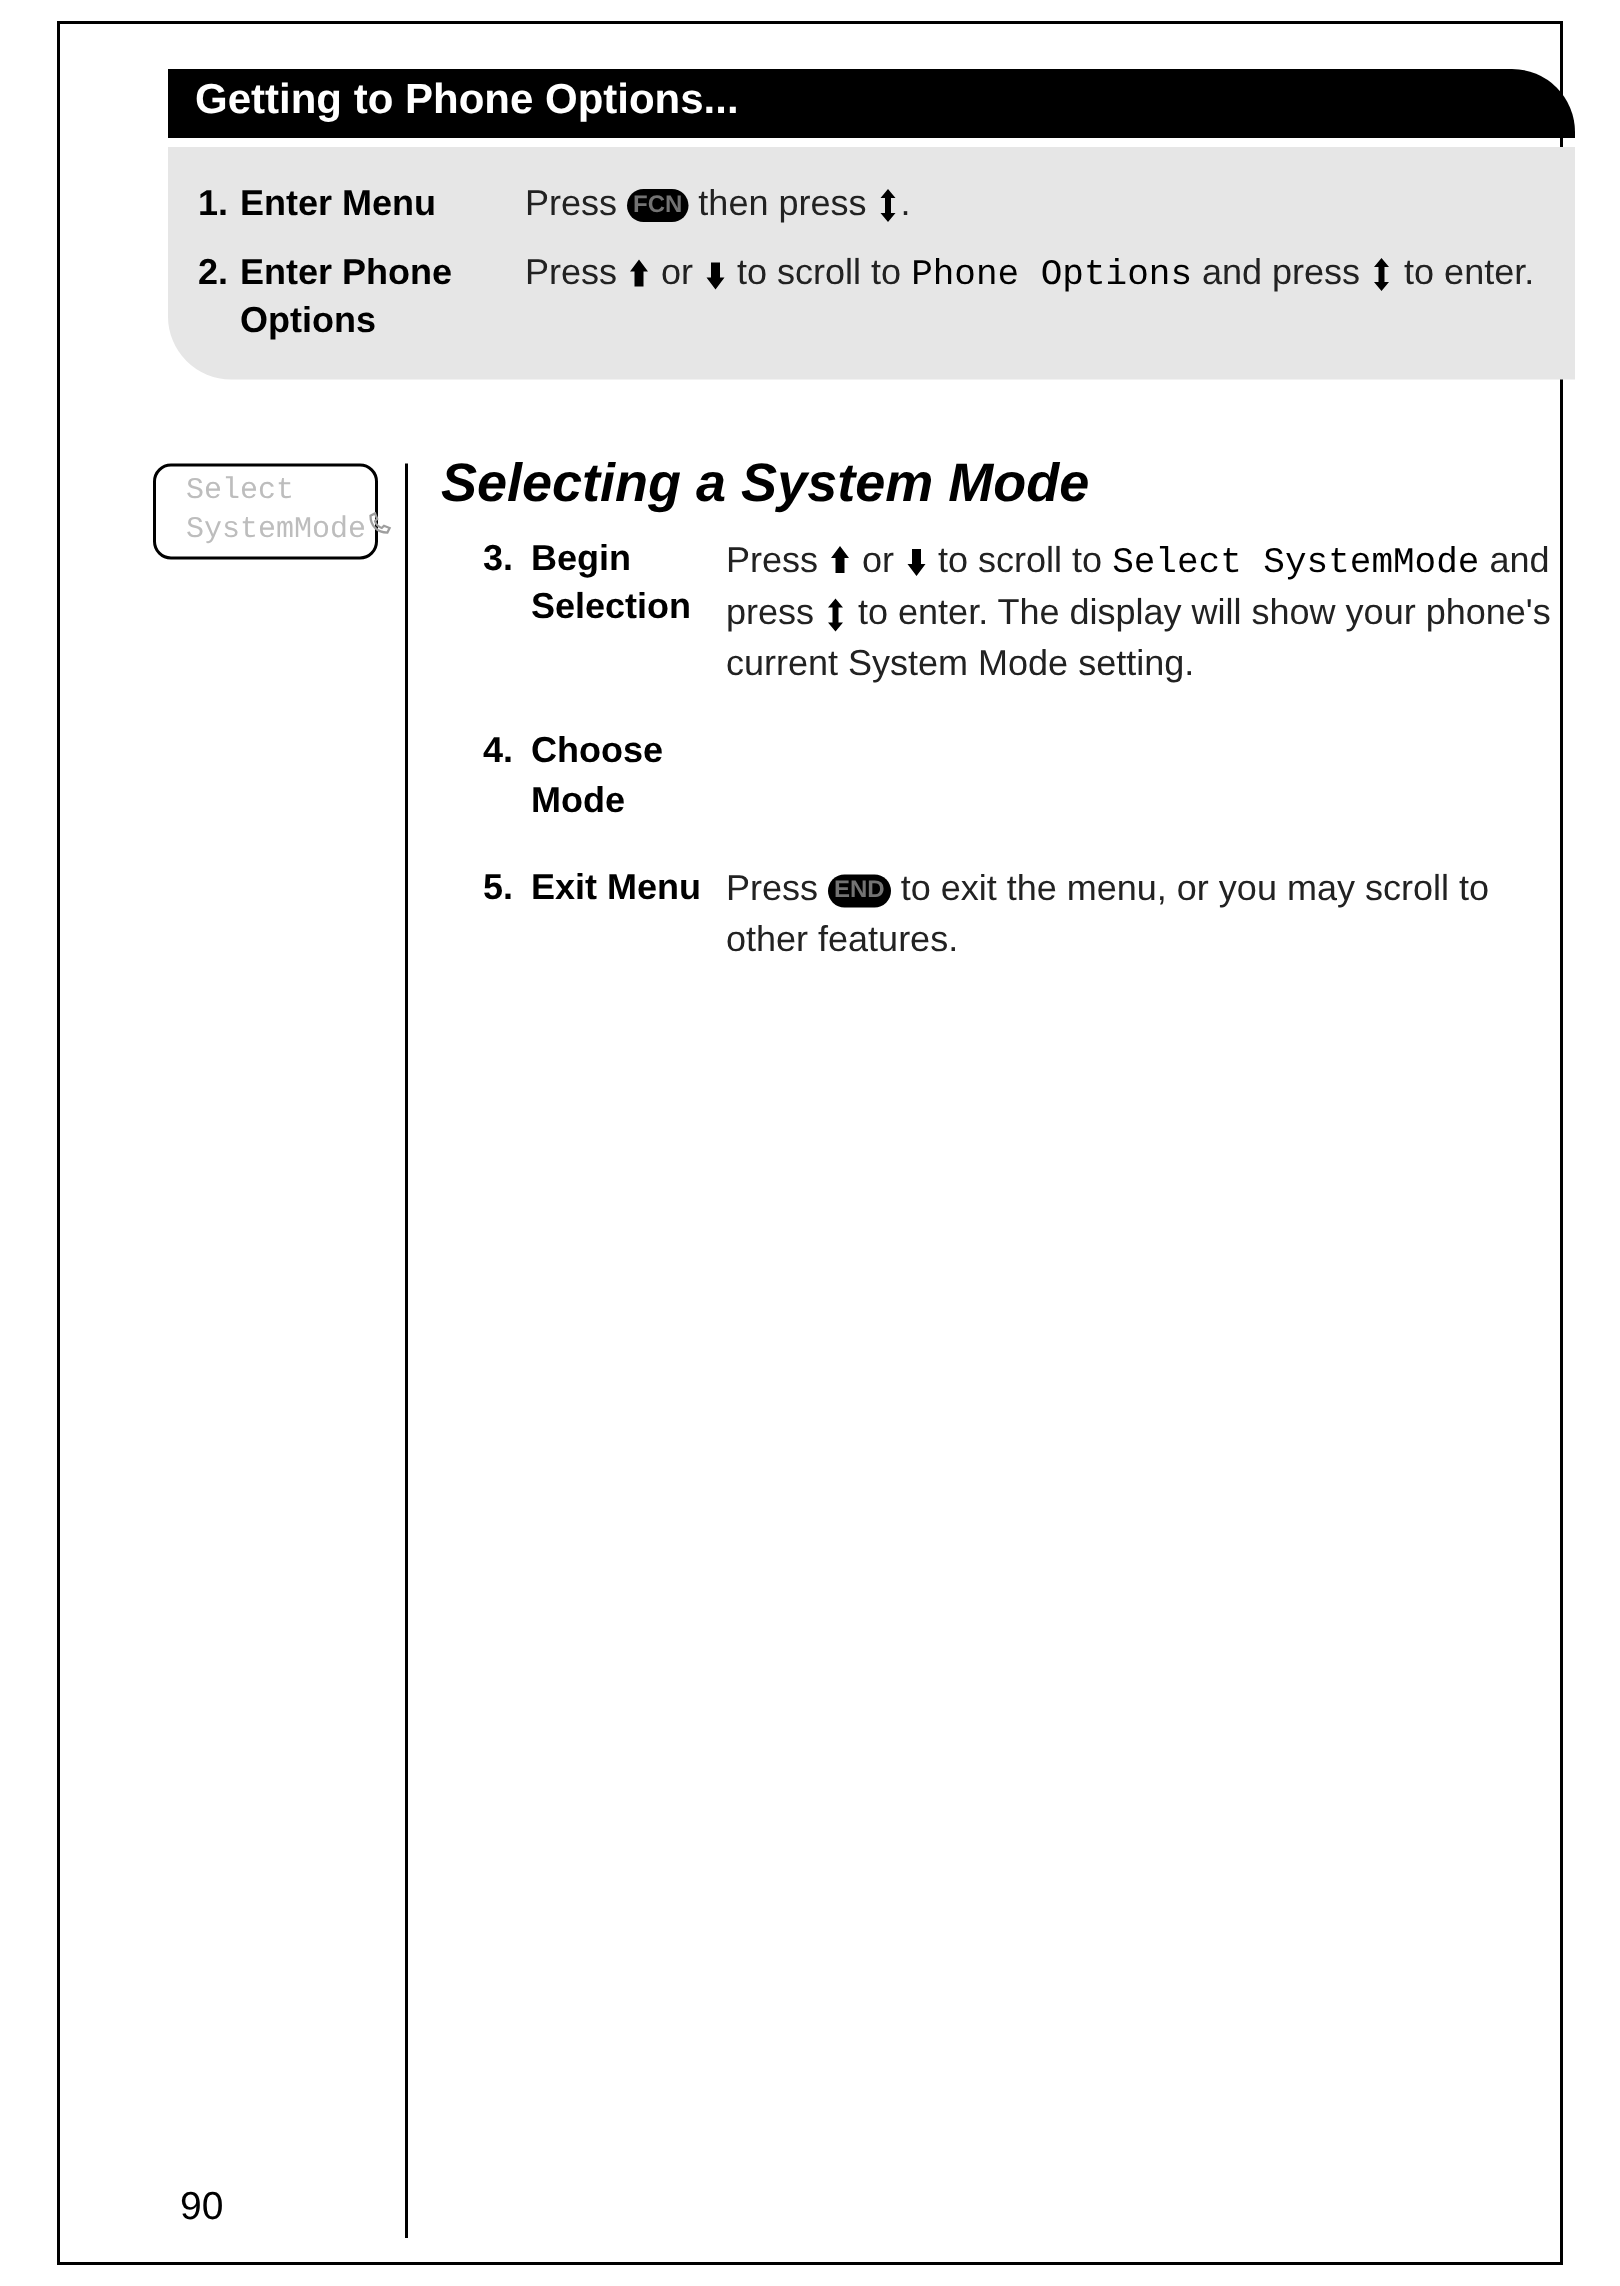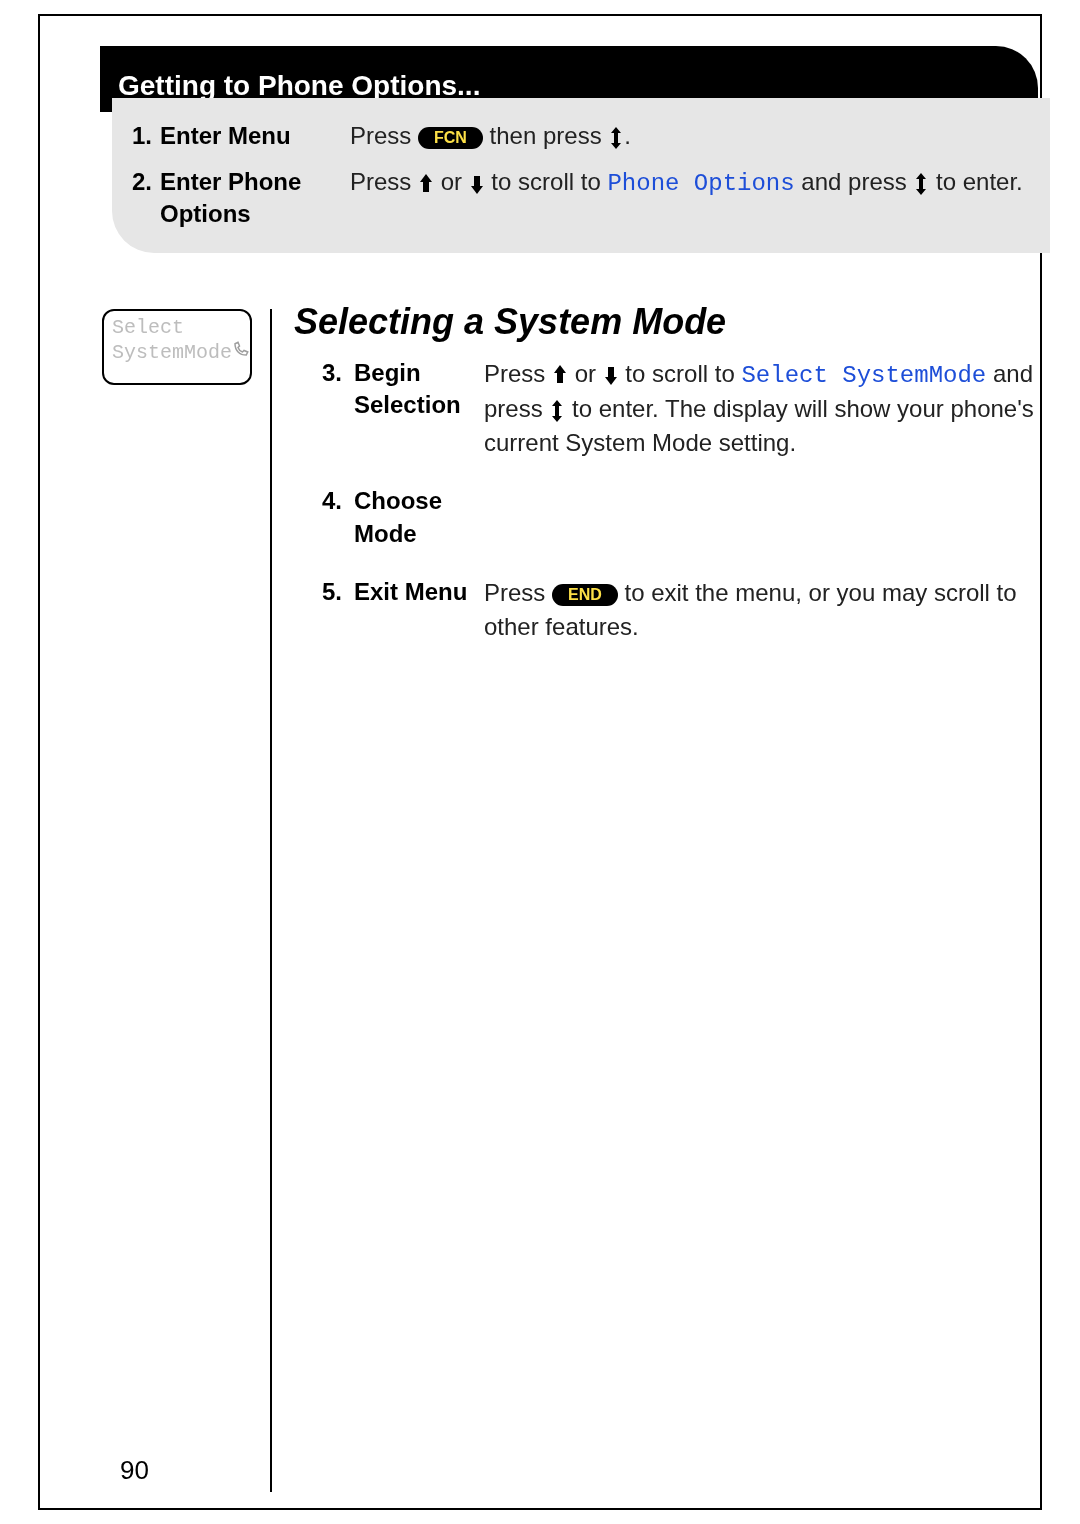--- a/index.html
+++ b/index.html
@@ -1,28 +1,28 @@
 <!DOCTYPE html>
 <html><head>
 <meta charset="utf-8">
 <style>
   html,body{margin:0;padding:0;background:#fff}
   body{width:1080px;height:1524px;position:relative;font-family:Arial,Helvetica,sans-serif;color:#000}
   .page{position:absolute;left:38px;top:14px;width:1004px;height:1496px;border:2px solid #000;box-sizing:border-box}
-  .hdr{position:absolute;left:60px;top:30px;width:938px;background:#000;color:#fff;font-weight:700;font-size:28px;padding:24px 18px 10px;border-top-right-radius:42px;box-sizing:border-box}
+  .hdr{position:absolute;left:72px;top:30px;width:938px;background:#000;color:#fff;font-weight:700;font-size:28px;padding:4px 18px 10px;border-top-right-radius:42px;box-sizing:border-box}
   .intro{position:absolute;left:72px;top:82px;width:938px;background:#e6e6e6;border-bottom-left-radius:42px;box-sizing:border-box;padding:22px 20px 24px}
   .row{display:flex;align-items:flex-start;margin-bottom:14px}
   .row:last-child{margin-bottom:0}
   .rn{width:28px;font:700 24px/1.3 Arial;flex:none}
   .rl{width:190px;font:700 24px/1.3 Arial;flex:none}
   .rd{flex:1;font:400 24px/1.35 Arial;color:#222}
-  .lcd{font-family:"Courier New",monospace;color:#1d4ed8}
-  .fcn,.end{display:inline-block;background:#000;color:#fde047;border-radius:14px;font:700 16px/1 Arial;padding:3px 16px;vertical-align:middle}
+  .lcd{font-family:"Courier New",monospace;color:#000000}
+  .fcn,.end{display:inline-block;background:#000;color:#737373;border-radius:14px;font:700 16px/1 Arial;padding:3px 4px;vertical-align:middle}
   svg.arr{vertical-align:middle}
-  .card{position:absolute;left:62px;top:293px;width:150px;height:76px;border:2px solid #000;border-radius:12px;box-sizing:border-box;padding:4px 8px;font-family:"Courier New",monospace;font-size:20px;line-height:1.25;color:#bdbdbd}
+  .card{position:absolute;left:62px;top:293px;width:150px;height:64px;border:2px solid #000;border-radius:12px;box-sizing:border-box;padding:4px 20px;font-family:"Courier New",monospace;font-size:20px;line-height:1.25;color:#bdbdbd}
   .card .r2{display:flex;justify-content:space-between;align-items:flex-end}
   .vline{position:absolute;left:230px;top:293px;width:2px;height:1183px;background:#000}
   .main{position:absolute;left:254px;top:286px;width:756px}
   .title{font:italic 700 36px/1.1 Arial;margin:0 0 15px}
   .para{font:400 28px/1.3 Georgia,"Times New Roman",serif;margin:0 0 32px}
   .tbl{padding-left:28px}
   .trow{display:flex;align-items:flex-start;margin-bottom:26px}
   .tn{width:32px;font:700 24px/1.35 Arial;flex:none}
   .tl{width:130px;font:700 24px/1.35 Arial;flex:none}
   .td{flex:1;font:400 24px/1.4 Arial;color:#222}

